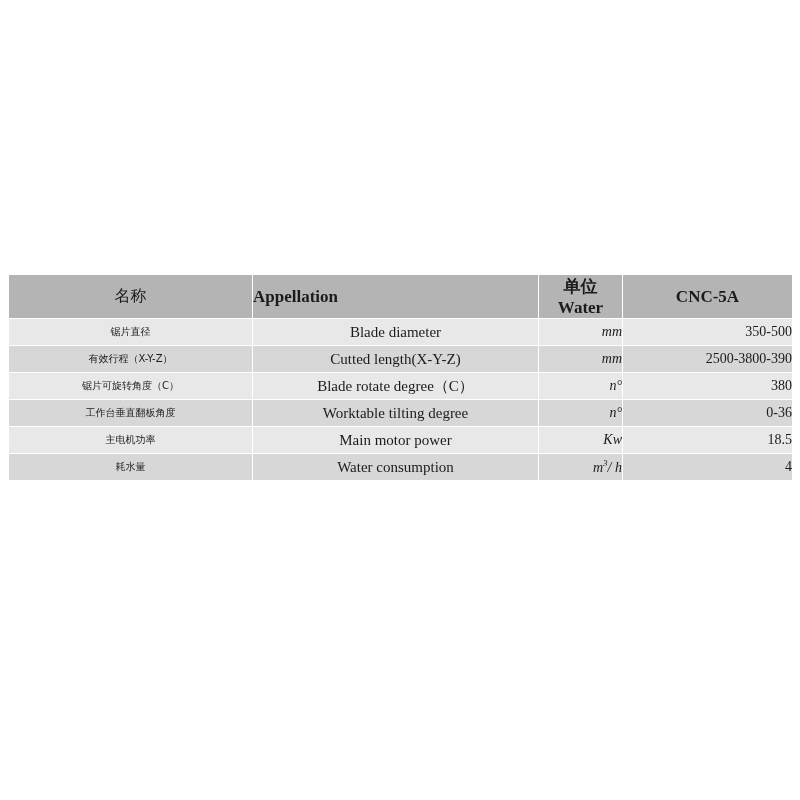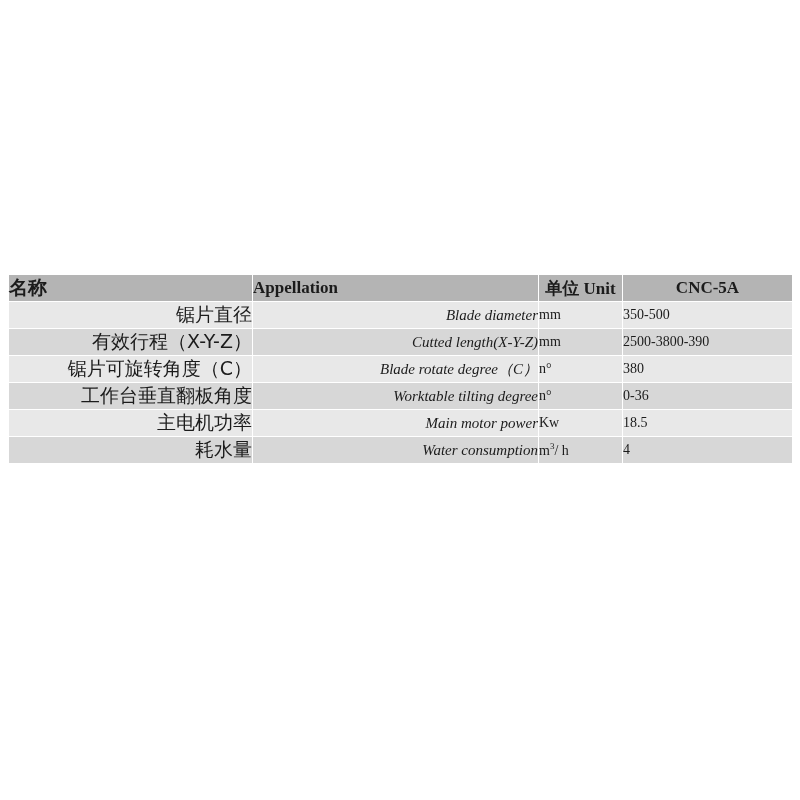--- a/index.html
+++ b/index.html
@@ -36,56 +36,56 @@
     height: 26px;
     vertical-align: middle;
     color: #1b1b1b;
   }
   thead th {
     background: #b4b4b4;
     font-weight: bold;
     font-size: 17px;
   }
   thead th.h-name {
-    text-align: left;
+    text-align: center;
     padding-left: 10px;
     font-family: "DejaVu Sans", "Liberation Sans", sans-serif;
-    font-size: 19px;
-    font-weight: bold;
+    font-size: 16px;
+    font-weight: normal;
   }
   thead th.h-appel {
     text-align: left;
     padding-left: 10px;
   }
   thead th.h-unit, thead th.h-val {
     text-align: center;
   }
 
   tbody tr.odd td  { background: #e8e8e8; }
   tbody tr.even td { background: #d7d7d7; }
 
   td.c1 {
-    text-align: right;
+    text-align: center;
     padding-left: 10px;
     font-family: "DejaVu Sans", "Liberation Sans", sans-serif;
-    font-size: 19px;
+    font-size: 10px;
     letter-spacing: 0px;
   }
   td.c2 {
-    text-align: right;
+    text-align: center;
     padding-left: 10px;
     font-size: 15px;
+  }
+  td.c3 {
+    text-align: right;
+    font-size: 14px;
     font-style: italic;
   }
-  td.c3 {
-    text-align: left;
-    font-size: 14px;
-  }
   td.c4 {
-    text-align: left;
+    text-align: right;
     font-size: 14px;
   }
   .sup {
     font-size: 9px;
     vertical-align: super;
   }
 </style>
 </head>
 <body>
 
@@ -95,21 +95,21 @@
     <colgroup>
       <col class="c-name">
       <col class="c-appel">
       <col class="c-unit">
       <col class="c-val">
     </colgroup>
     <thead>
       <tr>
         <th class="h-name">名称</th>
         <th class="h-appel">Appellation</th>
-        <th class="h-unit">单位  Unit</th>
+        <th class="h-unit">单位  Water</th>
         <th class="h-val">CNC-5A</th>
       </tr>
     </thead>
     <tbody>
       <tr class="odd">
         <td class="c1">锯片直径</td>
         <td class="c2">Blade diameter</td>
         <td class="c3">mm</td>
         <td class="c4">350-500</td>
       </tr>

